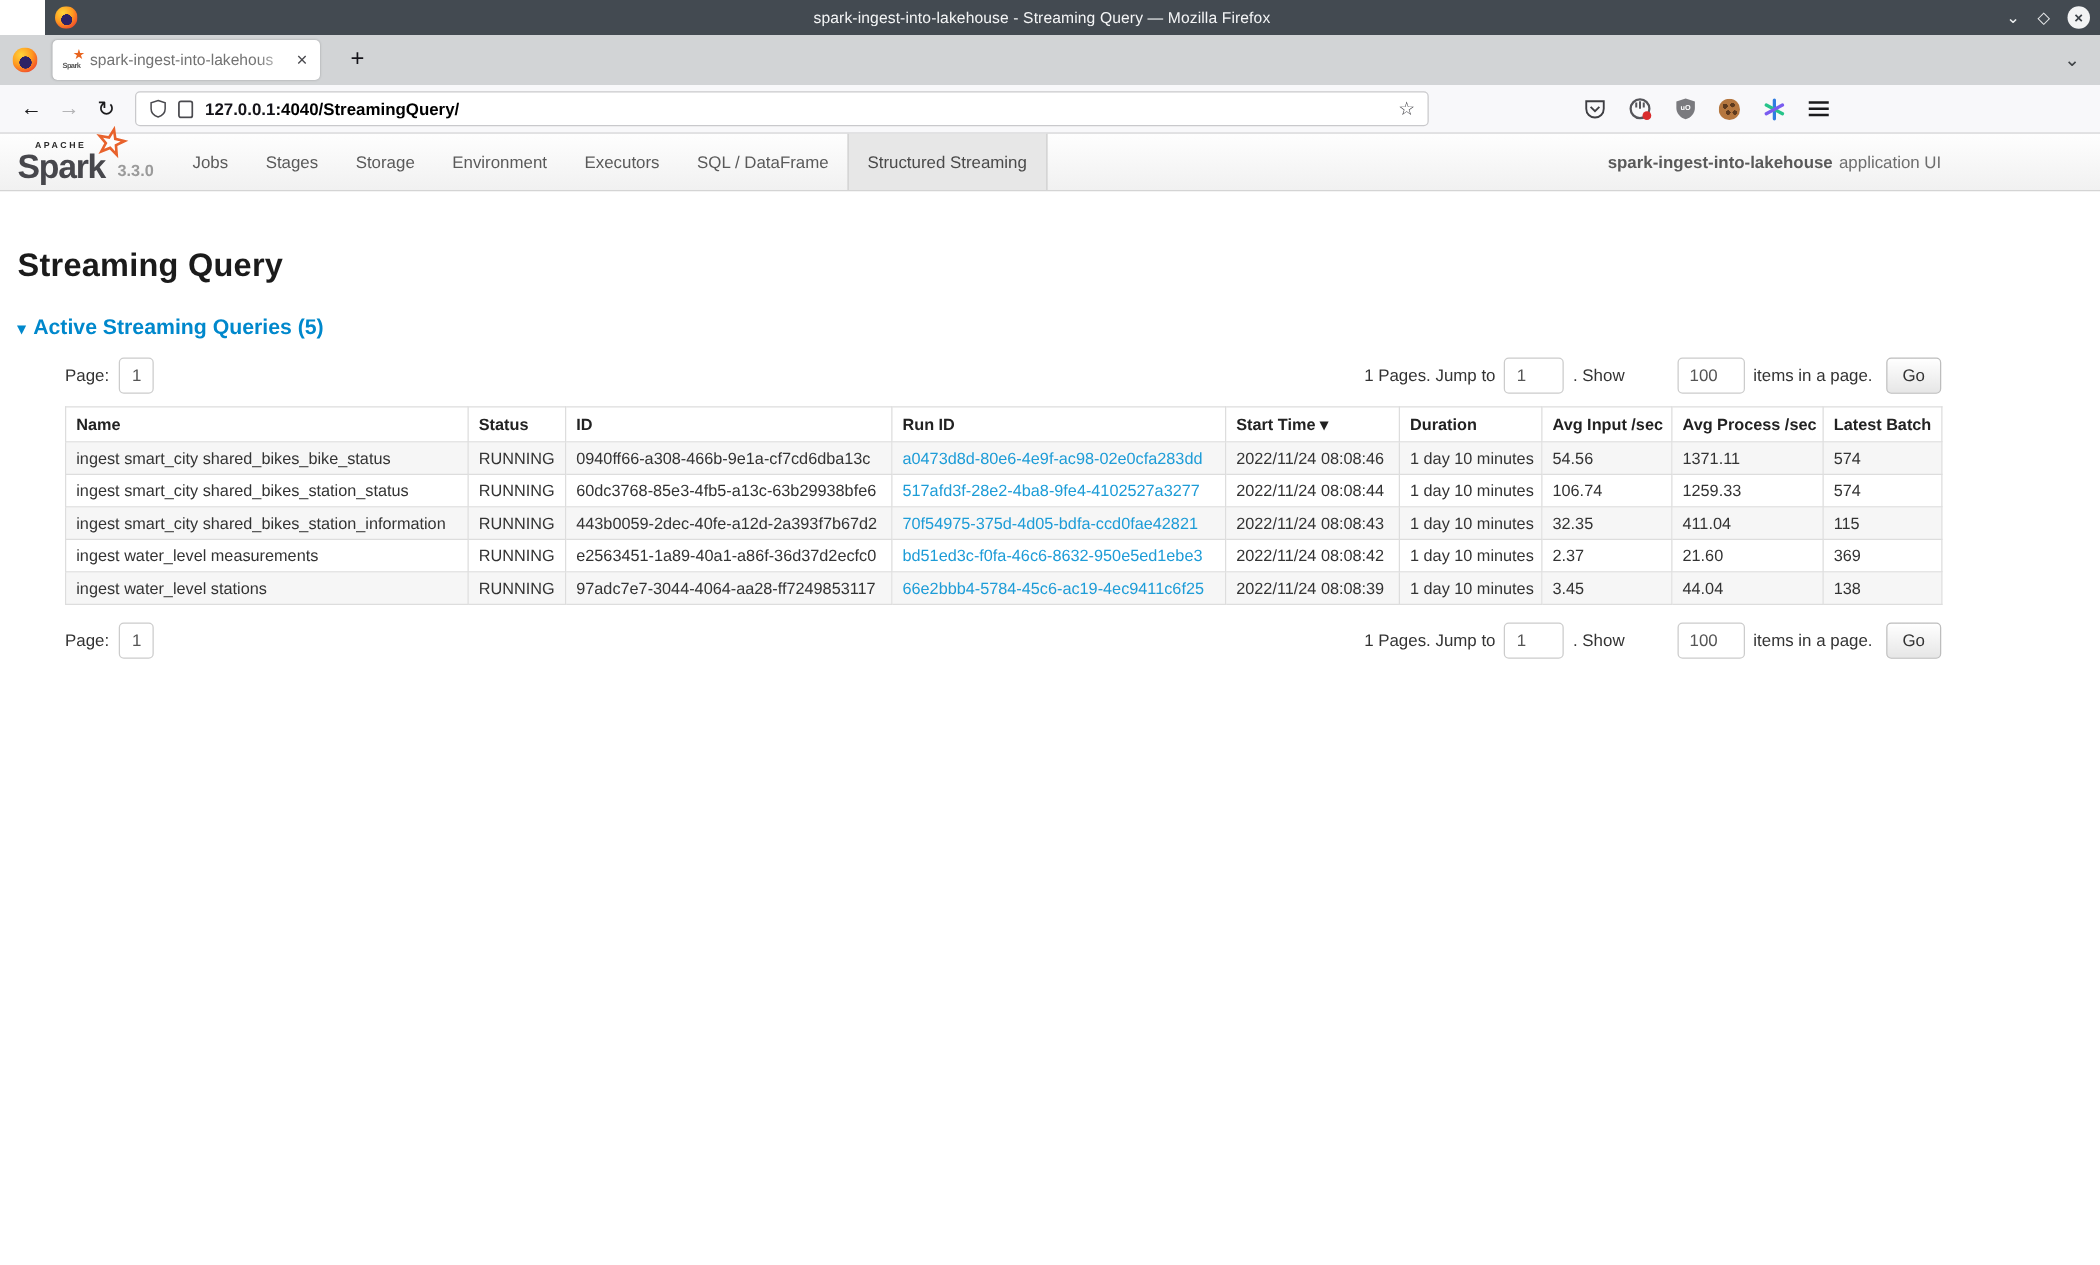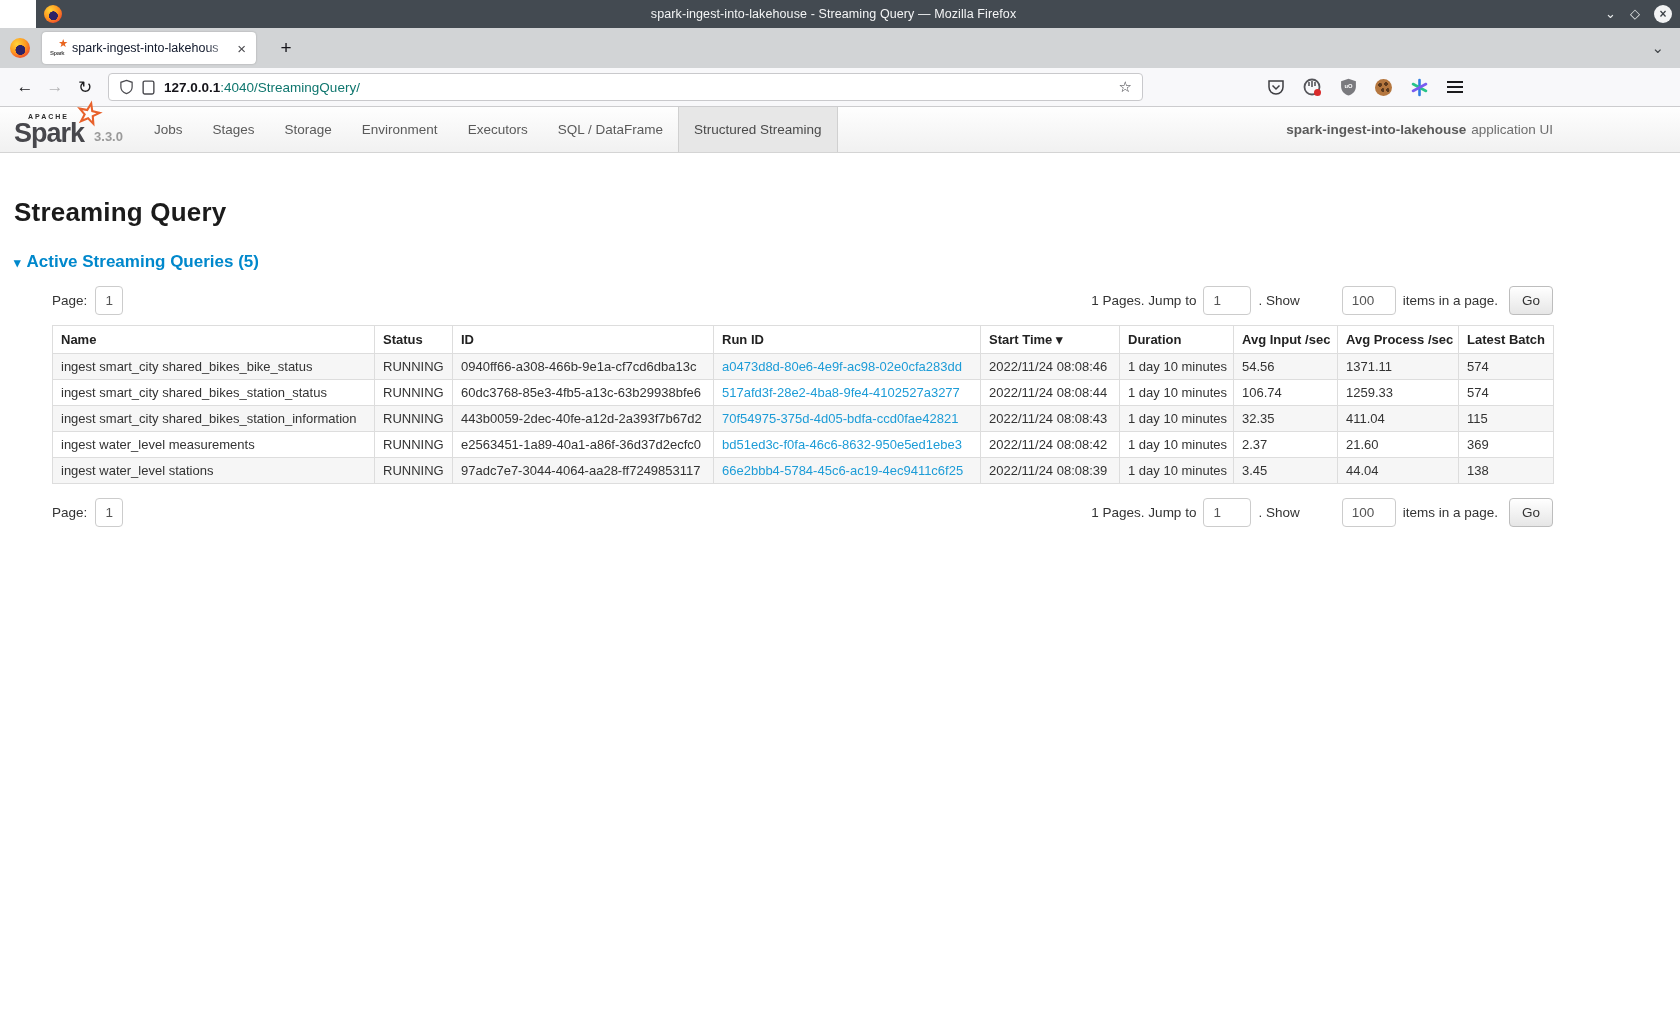--- a/index.html
+++ b/index.html
@@ -23,37 +23,37 @@
   .tabbar { height:40px; background:#d2d4d6; display:flex; align-items:center; padding:0 10px; }
   .fx-view { width:20px; height:20px; border-radius:50%; margin-right:12px; flex:0 0 auto;
     background:
       radial-gradient(circle at 52% 60%, #2d2266 0 30%, rgba(0,0,0,0) 32%),
       radial-gradient(circle at 35% 30%, #ffd43a, #ff9a1f 45%, #f3562a 75%, #cf3a5f); }
   .tab { width:214px; height:32px; background:#ffffff; border-radius:4px; display:flex; align-items:center;
     padding:0 8px; box-shadow:0 0 2px rgba(0,0,0,.25); }
   .tab-favicon { width:15px; height:15px; margin-right:7px; flex:0 0 auto; position:relative; }
   .tab-favicon .mini-star { position:absolute; top:-4px; right:-3px; color:#e8641f; font-size:11px; }
   .tab-favicon .mini-word { position:absolute; bottom:0; left:0; font-size:6px; font-weight:bold; color:#555; letter-spacing:-.5px; }
-  .tab-title { flex:1; font-size:12.5px; color:#0f172a; white-space:nowrap; overflow:hidden;
+  .tab-title { flex:1; font-size:12.5px; color:#737373; white-space:nowrap; overflow:hidden;
     -webkit-mask-image:linear-gradient(90deg,#000 82%,transparent); mask-image:linear-gradient(90deg,#000 82%,transparent); }
   .tab-close { color:#4a4a4f; font-size:15px; padding:0 2px; }
   .newtab-btn { font-size:19px; color:#15141a; margin-left:16px; width:28px; text-align:center; }
   .tabbar-spacer { flex:1; }
   .alltabs-btn { color:#3f4347; font-size:15px; margin-right:6px; }
 
   
   .toolbar { height:39px; background:#f8f8fa; border-bottom:1px solid #ccccce; display:flex; align-items:center; padding:0 10px; }
   .nav-btn { width:30px; text-align:center; font-size:17px; color:#1b1b1d; }
   .nav-btn.disabled { color:#b4b4b6; }
   .urlbar { height:28px; flex:1; margin:0 14px 0 8px; background:#ffffff; border:1px solid #c9c9cc; border-radius:4px;
     display:flex; align-items:center; padding:0 10px; max-width:1035px; }
   .urlbar svg { flex:0 0 auto; }
   .url-text { flex:1; font-size:13.5px; margin-left:9px; white-space:nowrap; overflow:hidden; }
   .url-host { color:#15141a;font-weight:bold; }
-  .url-path { color:#0f766e; }
+  .url-path { color:#000000;font-weight:bold; }
   .url-star { font-size:15px; color:#34343a; margin-left:8px; }
   .ext-icons { display:flex; align-items:center; gap:18px; margin-left:110px; margin-right:6px; }
   .cookie-icon { width:17px; height:17px; border-radius:50%;
     background:
       radial-gradient(circle at 30% 35%, #5d3a1e 0 12%, transparent 13%),
       radial-gradient(circle at 65% 30%, #5d3a1e 0 11%, transparent 12%),
       radial-gradient(circle at 45% 65%, #5d3a1e 0 12%, transparent 13%),
       radial-gradient(circle at 75% 65%, #5d3a1e 0 10%, transparent 11%),
       #b5773f; }
   .menu-icon { width:16px; height:2px; background:#1b1b1d; position:relative; }

